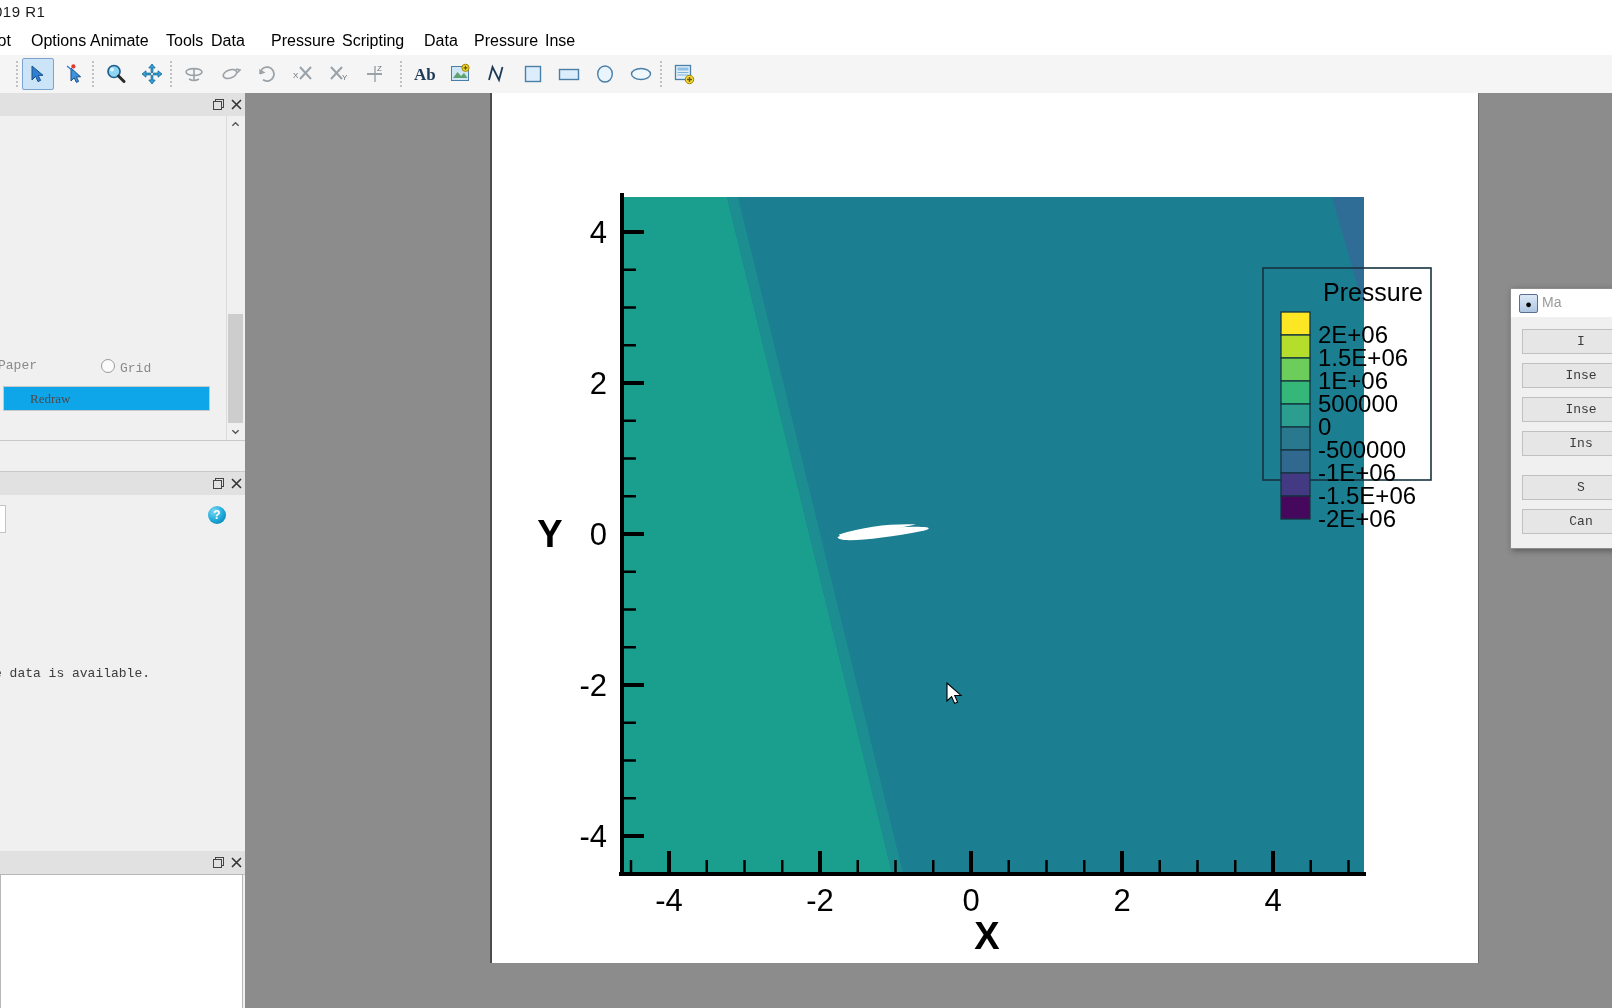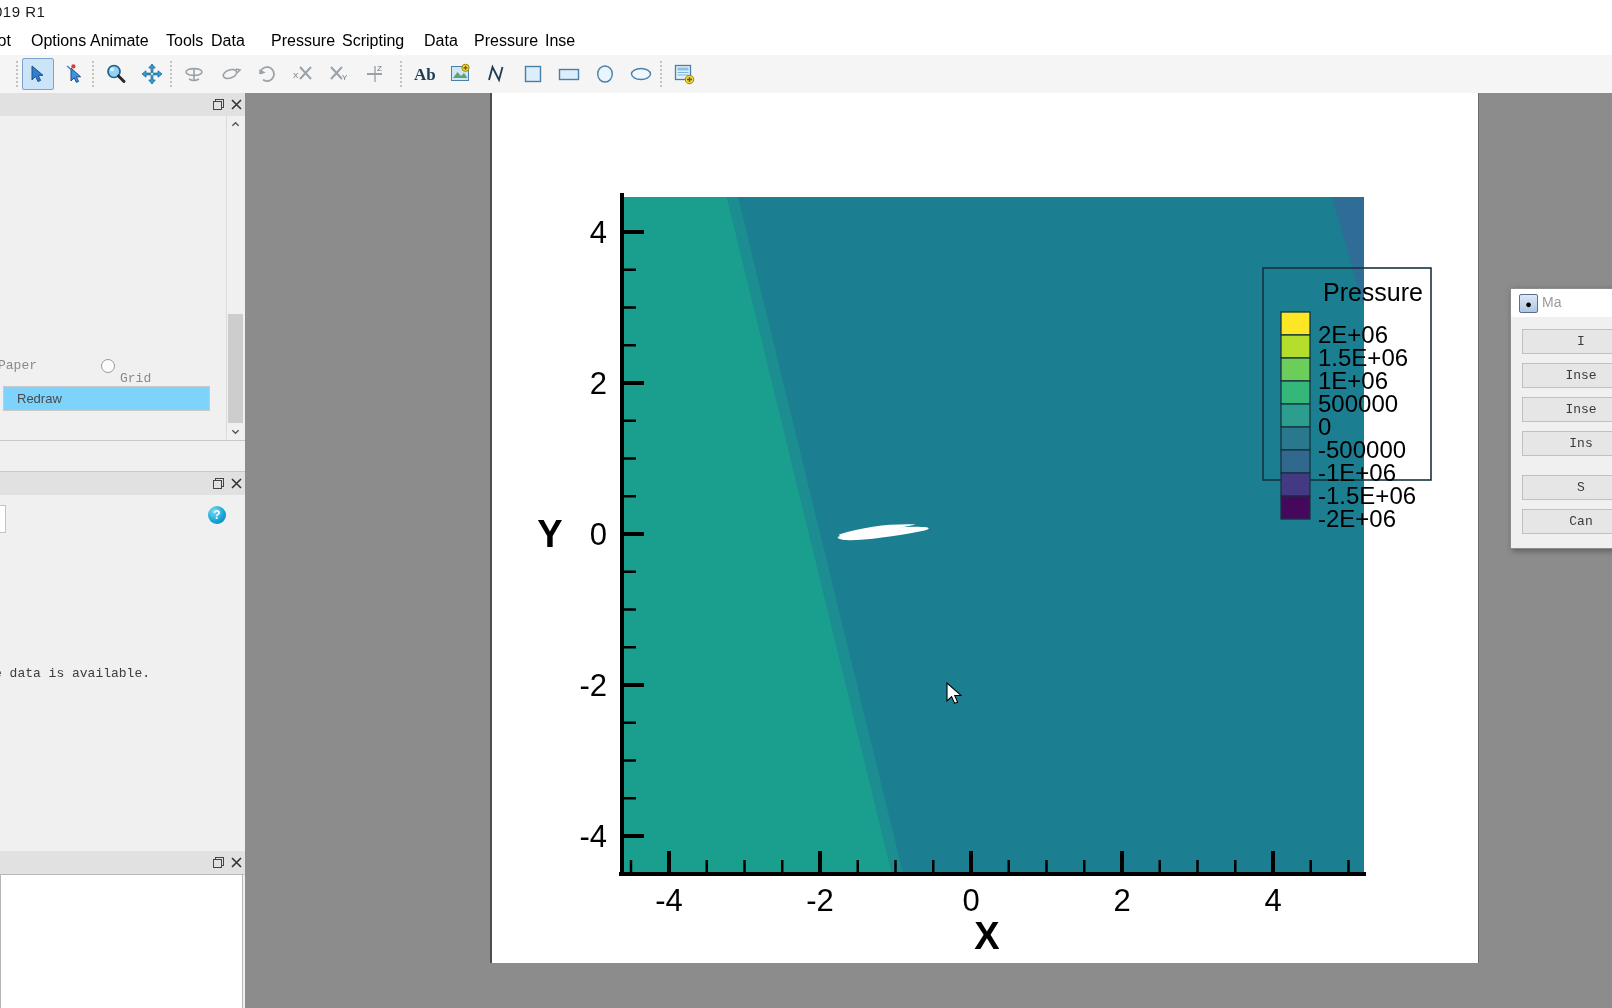--- a/index.html
+++ b/index.html
@@ -82,23 +82,23 @@
   .chev{width:9px;height:9px;}
   
   .radio-dot{
     display:inline-block;width:12px;height:12px;border-radius:50%;
     border:1px solid #9a9a9a;background:#fbfbfb;vertical-align:-2px;
   }
   .monotxt{font-family:"Liberation Mono", monospace;font-size:13px;color:#8a8a8a;}
   .monotxt-dark{font-family:"Liberation Mono", monospace;font-size:13px;color:#3c3c3c;}
   .btn-redraw{
     position:absolute;box-sizing:border-box;
-    background:#7dd3fc;border:1px solid #c9c9c9;
-    font-family:Liberation Sans, sans-serif;font-size:13px;color:#4a4a4a;
-    display:flex;align-items:center;padding-left:13px;cursor:default;
+    background:#0ea5e9;border:1px solid #c9c9c9;
+    font-family:Liberation Serif, serif;font-size:13px;color:#4a4a4a;
+    display:flex;align-items:center;padding-left:26px;cursor:default;
   }
   .help-ic{
     position:absolute;width:18px;height:18px;border-radius:50%;
     background:radial-gradient(circle at 35% 30%, #7fd8f5 0%, #17a7d8 55%, #0b6f97 100%);
     color:#fff;font-size:12px;font-weight:bold;
     display:flex;align-items:center;justify-content:center;cursor:default;
   }
   
   #workspace{
     position:absolute;left:245px;top:93px;width:1367px;height:915px;
@@ -295,21 +295,21 @@
     <div class="hdr-btn" style="left:228px">
       <svg width="11" height="11" viewBox="0 0 11 11">
           <path d="M1 1 L10 10 M10 1 L1 10" stroke="#333" stroke-width="1.6" fill="none"></path>
         </svg>
     </div>
   </div>
   <div class="panel-body" style="top:23px;height:324px;">
     <div style="position:absolute;left:0;top:239px;width:225px;height:24px;">
       <span class="monotxt" style="position:absolute;left:-2px;top:3px;">Paper</span>
       <span class="radio-dot" style="position:absolute;left:101px;top:4px;"></span>
-      <span class="monotxt" style="position:absolute;left:120px;top:16px;">Grid</span>
+      <span class="monotxt" style="position:absolute;left:120px;top:6px;">Grid</span>
     </div>
     <div class="btn-redraw" style="left:3px;top:270px;width:207px;height:25px;">Redraw</div>
   </div>
   <div class="vscroll" style="left:226px;top:23px;height:324px;">
     <div class="arrowbox" style="top:0">
       <svg class="chev" viewBox="0 0 10 10">
           <path d="M1.5 6.5 L5 3 L8.5 6.5" stroke="#555" stroke-width="1.5" fill="none"></path>
         </svg>
     </div>
     <div class="thumb" style="top:198px;height:113px;"></div>

